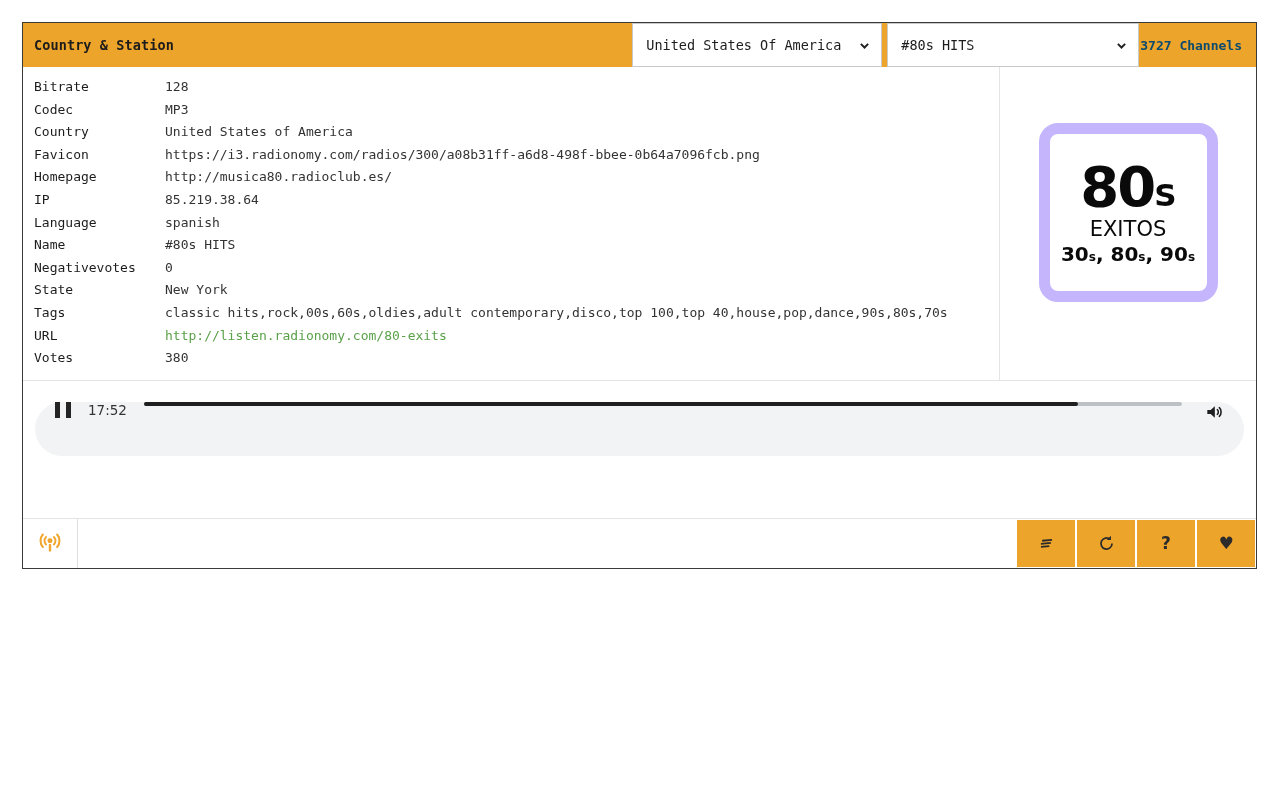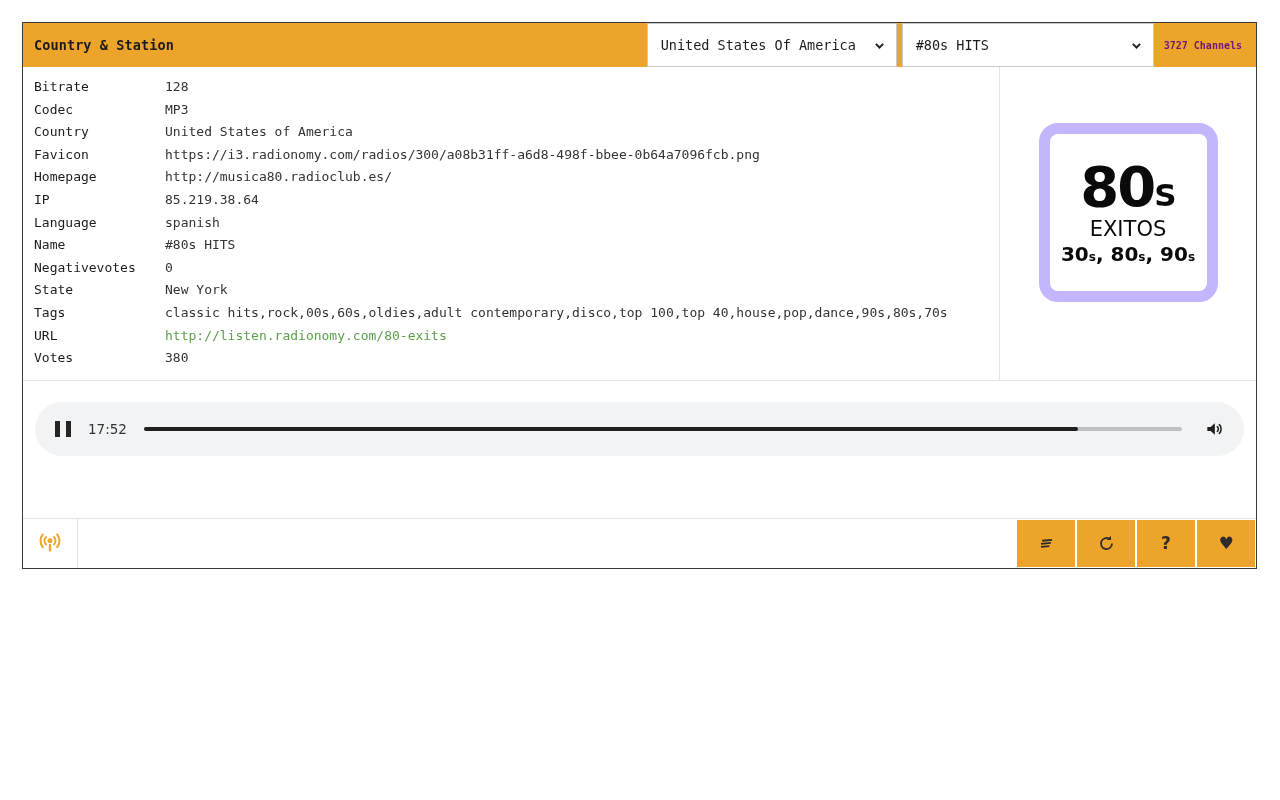--- a/index.html
+++ b/index.html
@@ -69,24 +69,24 @@
   .chevron {
     width: 13px; height: 13px;
     flex: 0 0 auto;
     margin-left: 6px;
   }
   .chev-path { fill: none; stroke: #222222; stroke-width: 2.4; }
 
   .channel-count {
     display: flex;
     align-items: center;
-    padding: 0 14px 0 10px;
-    font-size: 10px;
+    padding: 0 14px 0 1px;
+    font-size: 13px;
     font-weight: 700;
-    color: #701a75;
+    color: #0c4a6e;
     white-space: nowrap;
   }
 
   
   .body {
     flex: 1 1 auto;
     display: flex;
     flex-direction: column;
     min-height: 0;
   }
@@ -180,21 +180,21 @@
   
   .player-zone {
     padding: 21px 12px 0 12px;
     box-sizing: border-box;
   }
   .player {
     height: 54px;
     background: #f1f3f4;
     border-radius: 27px;
     display: flex;
-    align-items: center;
+    align-items: flex-start;
     padding: 0 20px 0 20px;
     box-sizing: border-box;
     font-family: "DejaVu Sans", "Liberation Sans", sans-serif;
   }
   .pause-btn {
     width: 16px; height: 16px;
     flex: 0 0 auto;
     display: flex;
     justify-content: space-between;
     cursor: pointer;

